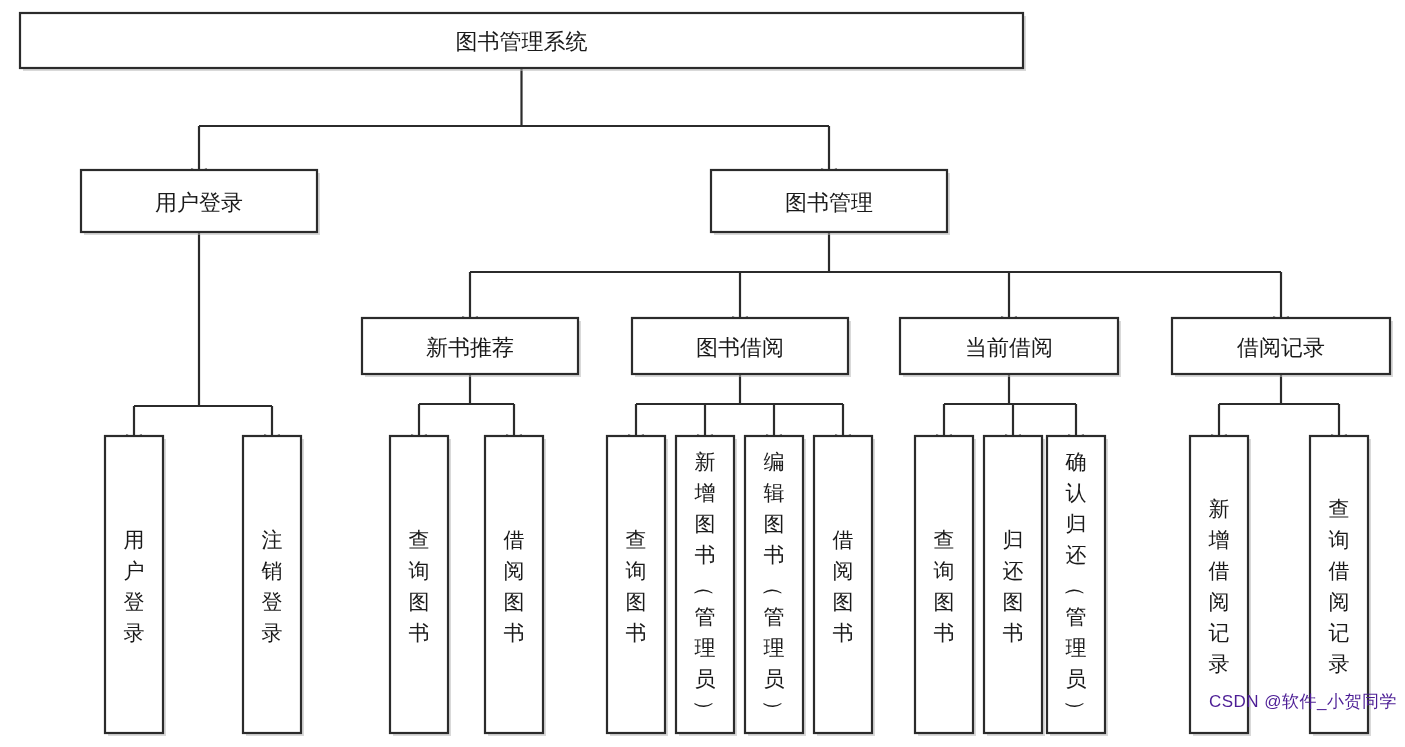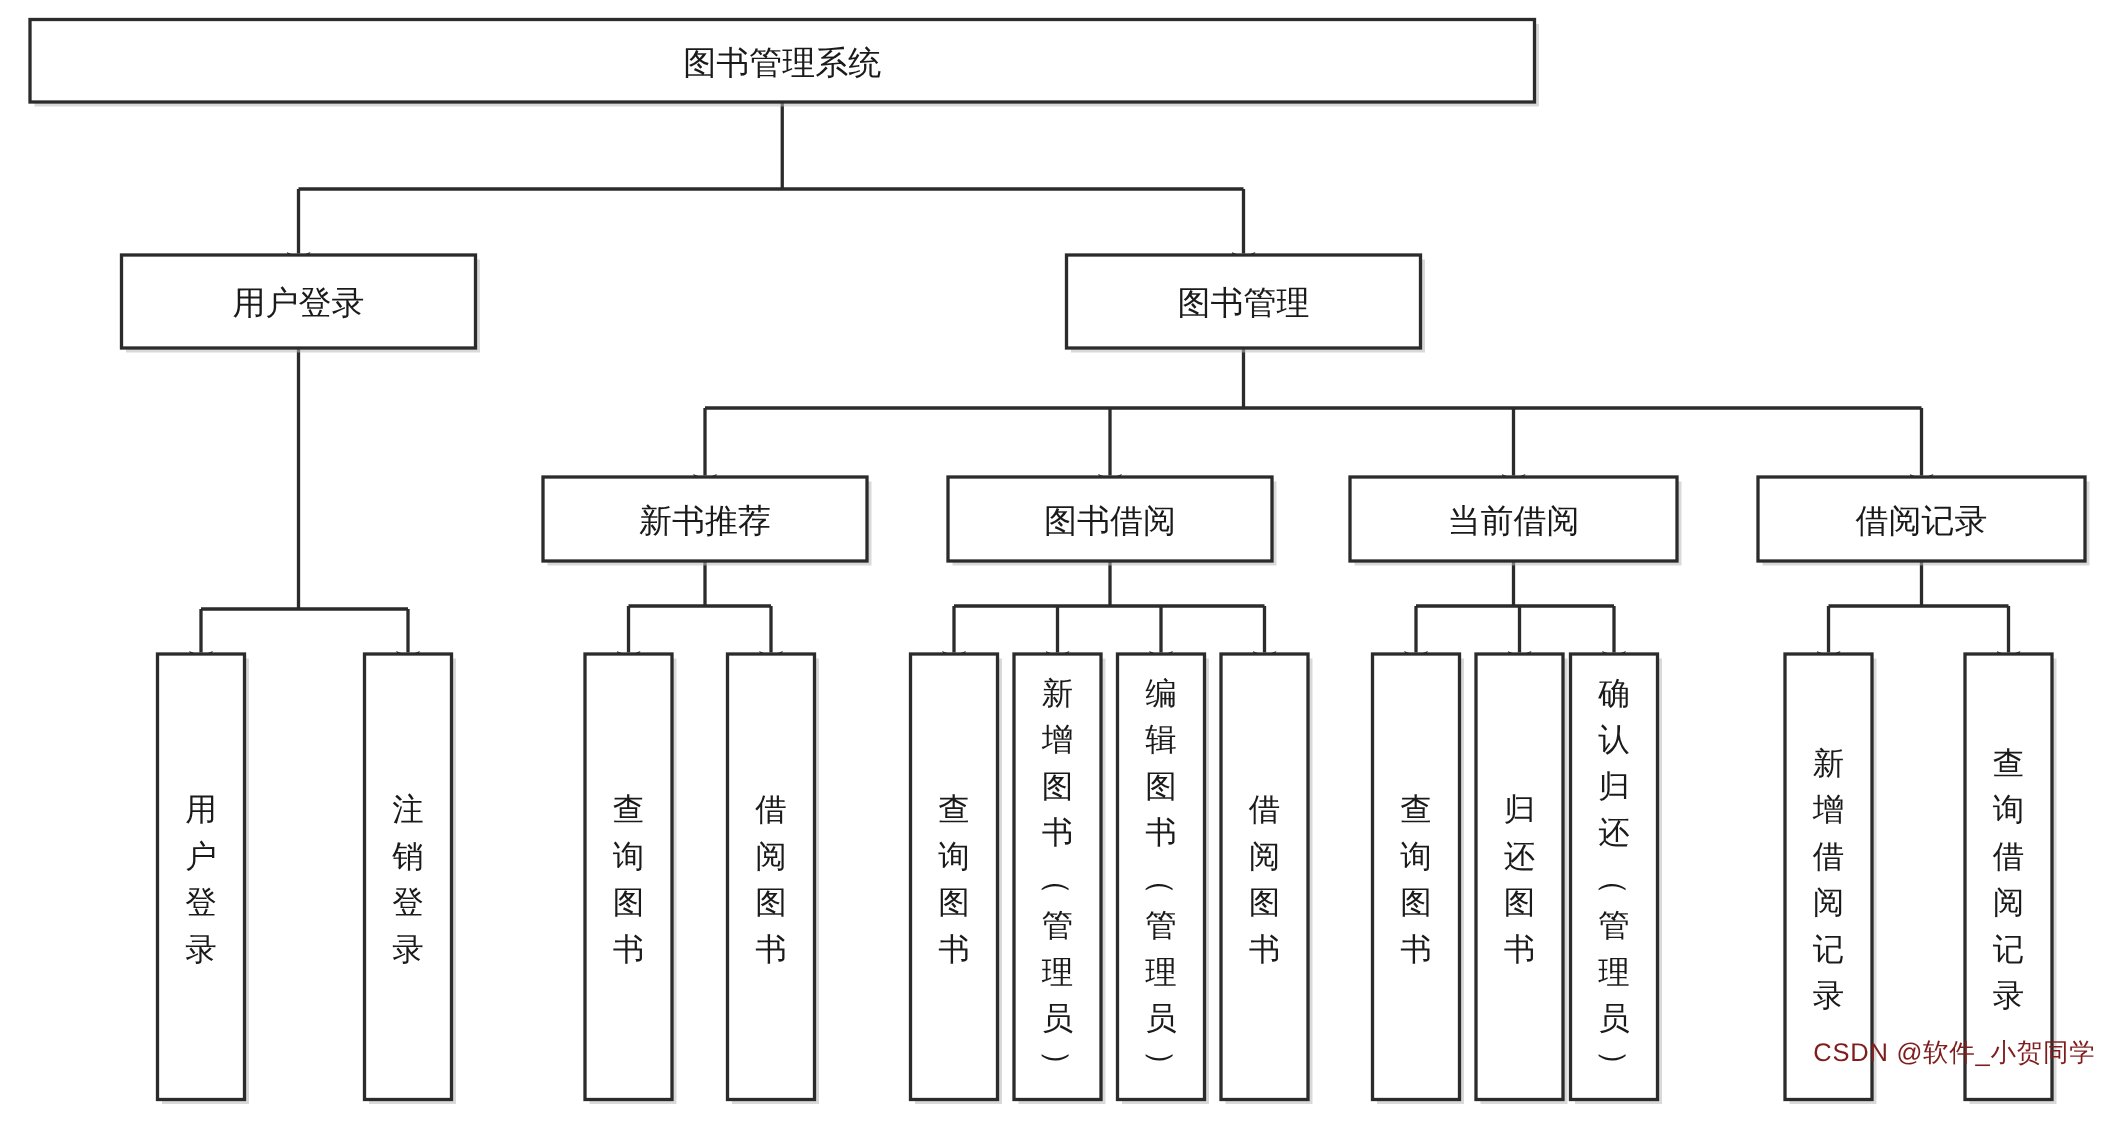--- a/index.html
+++ b/index.html
@@ -55,21 +55,21 @@
   .node-label-v {
     fill: #1a1a1a;
     font-family: "Liberation Sans", "DejaVu Sans", sans-serif;
     font-size: 21px;
     text-anchor: middle;
   }
   .watermark {
     position: absolute;
     right: 8px;
     bottom: 4px;
-    color: #7f1d1d;
+    color: #4c1d95;
     font-size: 17px;
     font-family: "Liberation Sans", "DejaVu Sans", sans-serif;
     letter-spacing: 0.5px;
     white-space: nowrap;
     user-select: none;
   }
 </style>
 </head>
 <body>
 

